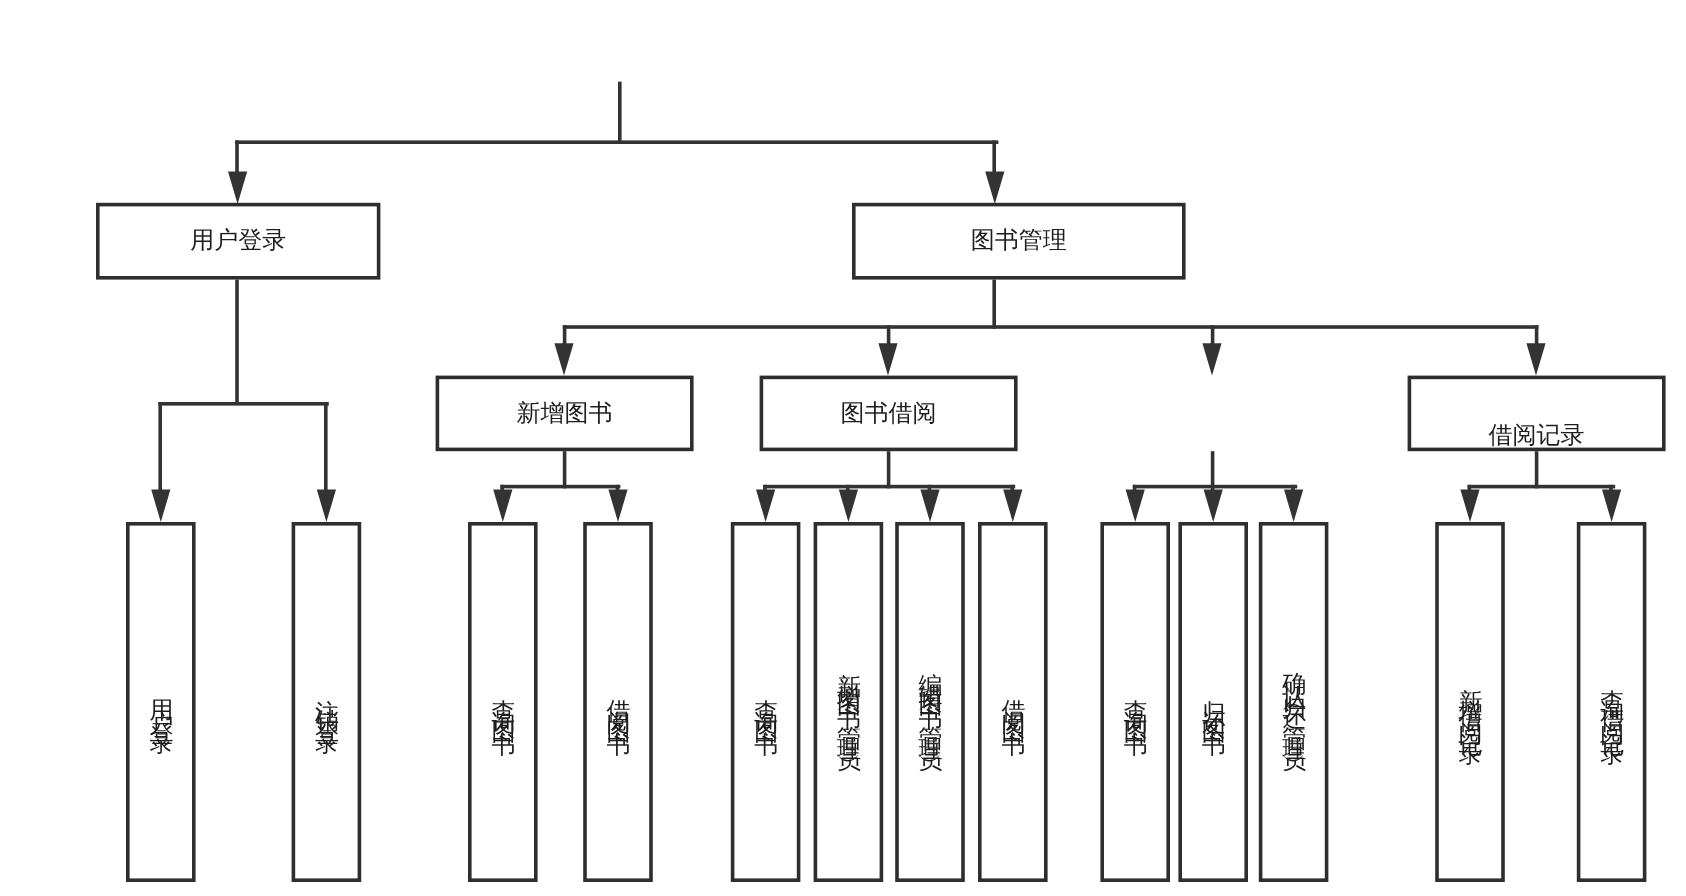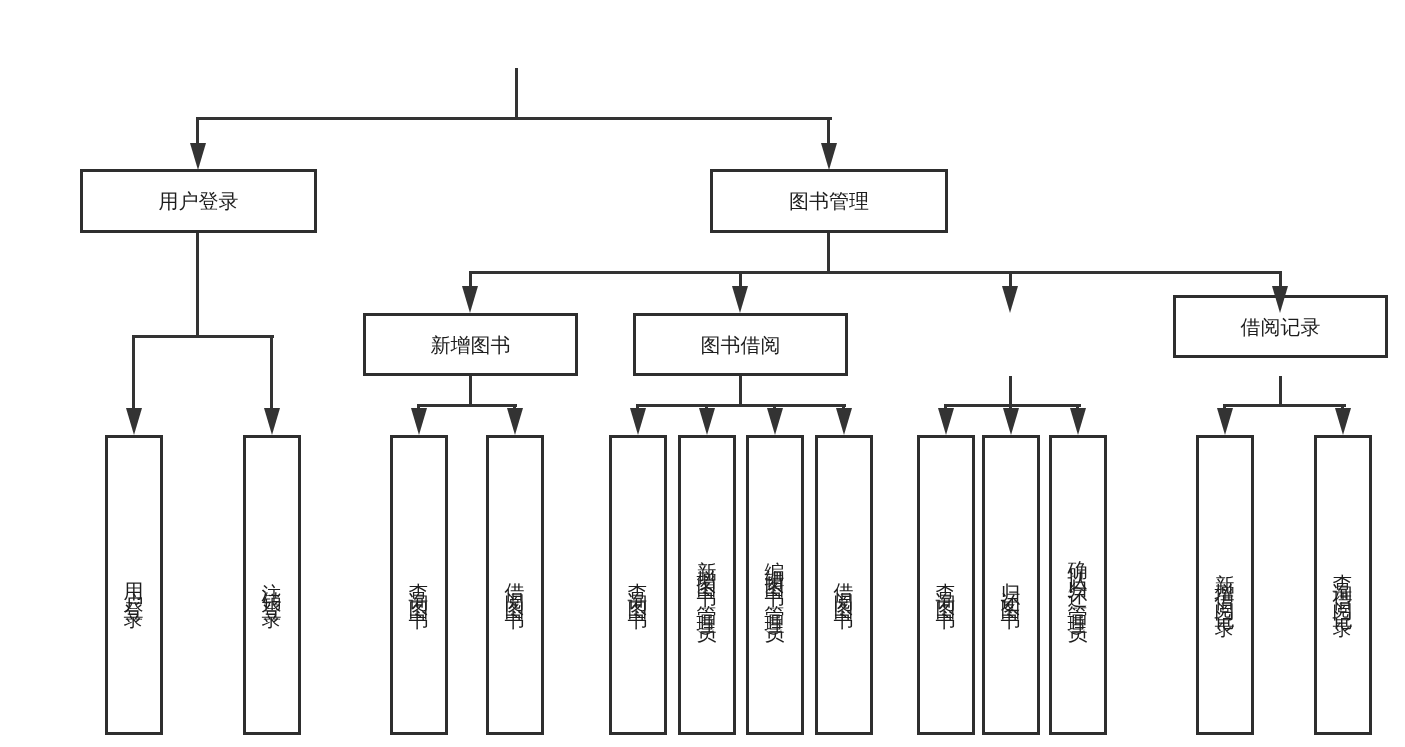--- a/index.html
+++ b/index.html
@@ -35,31 +35,31 @@
 </style>
 </head>
 <body>
 
 <div class="canvas">
 
 
   <div class="box" style="left:80px; top:169px; width:237px; height:64px;">
     <span>用户登录</span>
   </div>
-  <div class="box" style="left:710px; top:169px; width:238px; height:64px;">
+  <div class="box" style="left:710px; top:169px; width:278px; height:64px;">
     <span>图书管理</span>
   </div>
 
   <div class="box" style="left:363px; top:313px; width:215px; height:63px;">
     <span>新增图书</span>
   </div>
   <div class="box" style="left:633px; top:313px; width:215px; height:63px;">
     <span>图书借阅</span>
   </div>
-  <div class="box" style="left:1173px; top:295px; width:215px; height:63px;">
+  <div class="box" style="left:1173px; top:313px; width:215px; height:63px;align-items:flex-end;">
     <span>借阅记录</span>
   </div>
 
   <div class="box vbox" style="left:105px; top:435px; width:58px; height:300px;">
     <span class="vtext">用户登录</span>
   </div>
   <div class="box vbox" style="left:243px; top:435px; width:58px; height:300px;">
     <span class="vtext">注销登录</span>
   </div>
 

